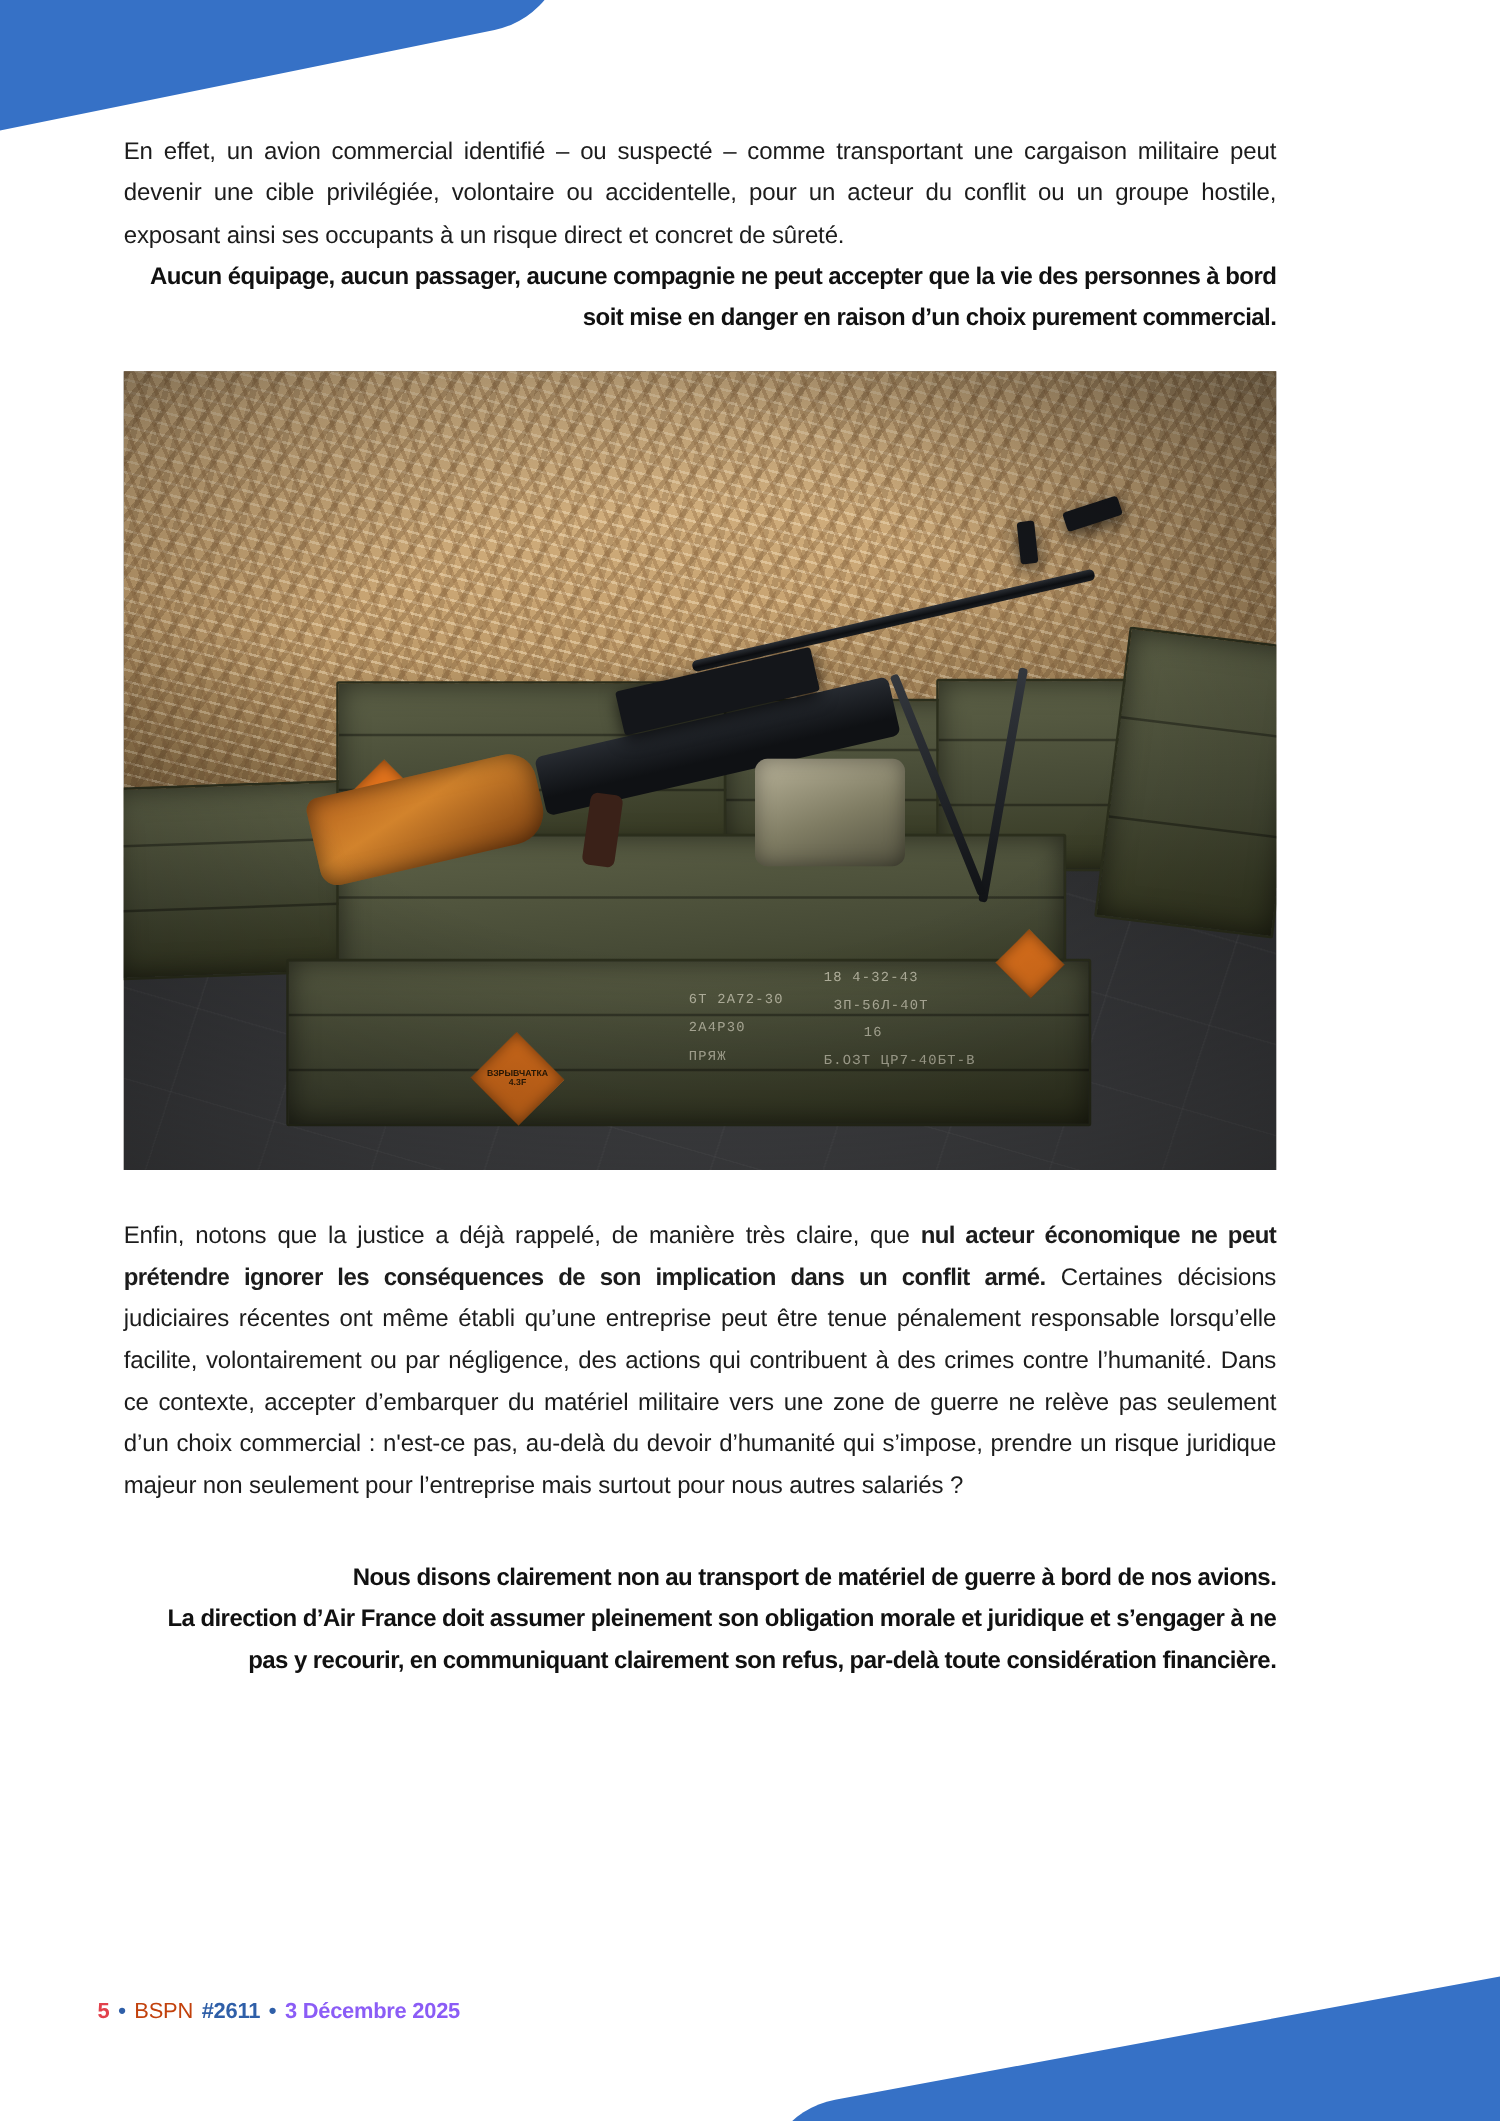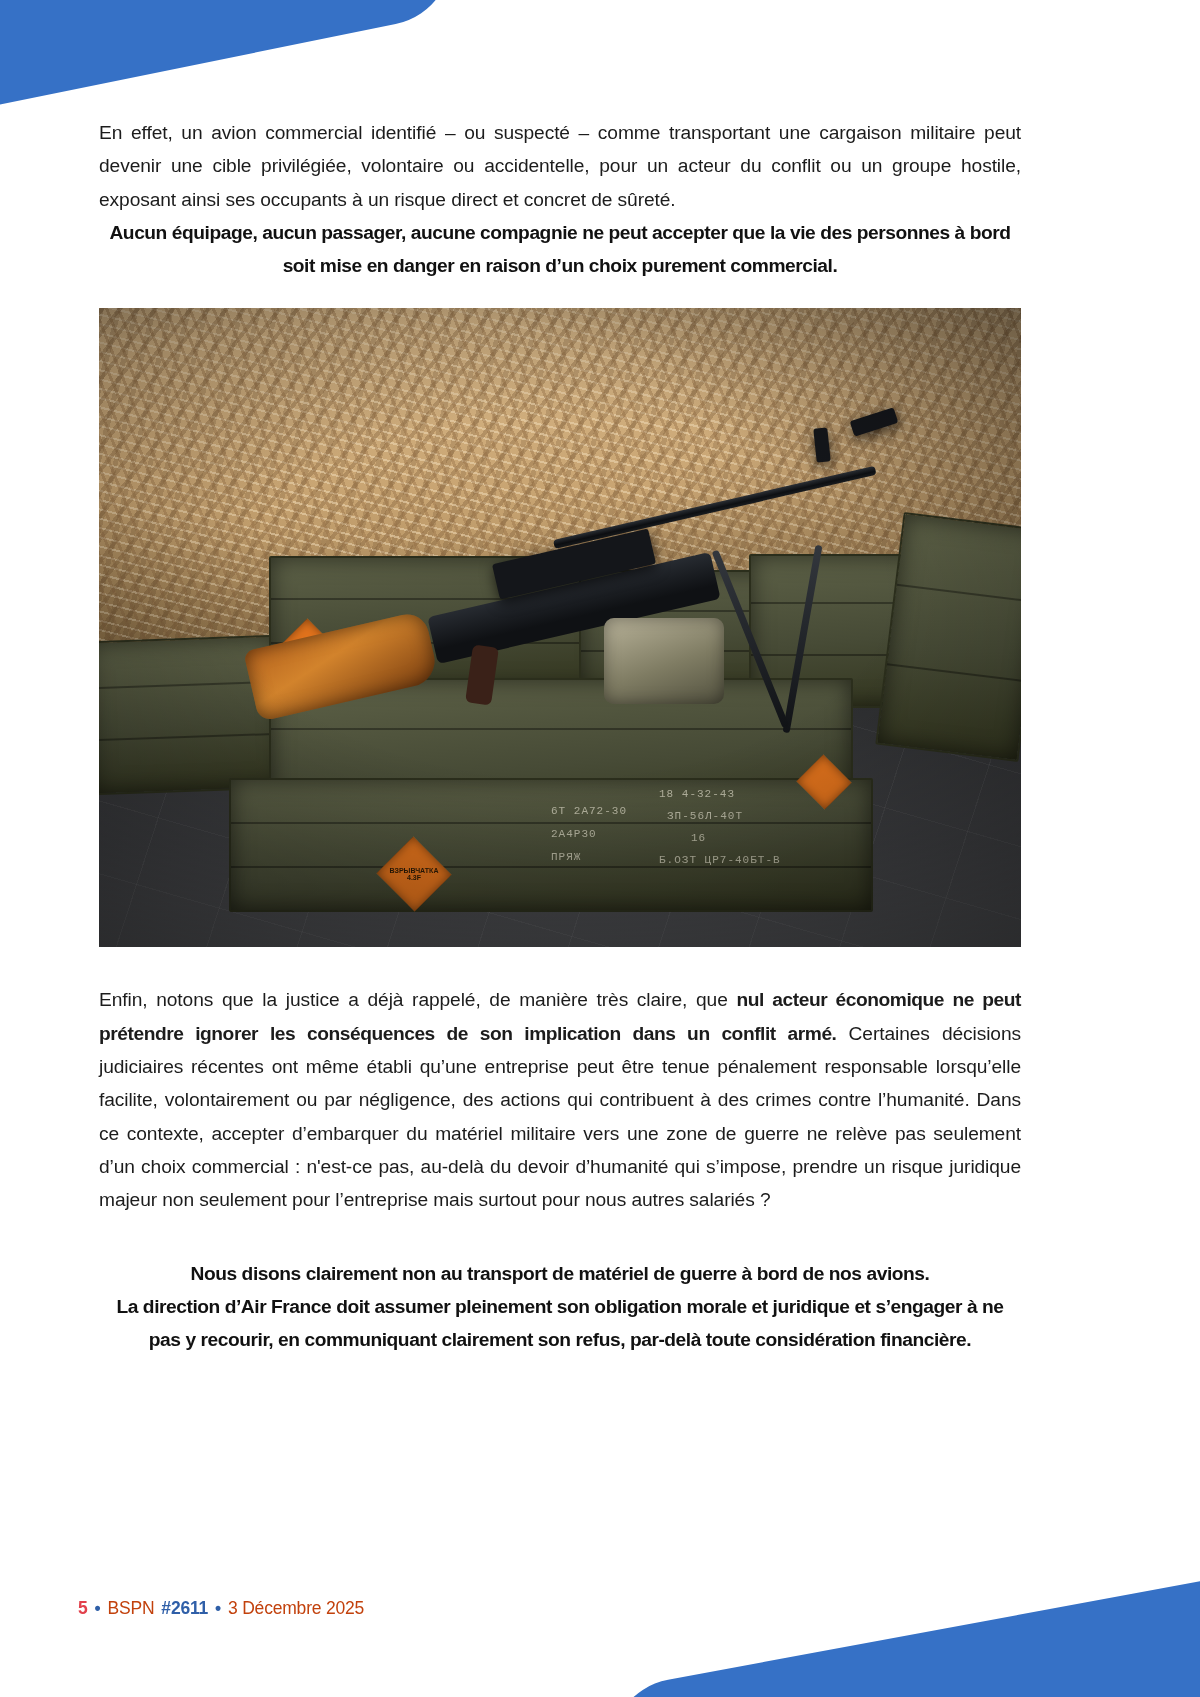--- a/index.html
+++ b/index.html
@@ -39,21 +39,21 @@
     right: -330px;
     bottom: -330px;
     transform: rotate(-10.5deg);
     border-radius: 70px 0 0 0;
   }
 
   
   #content {
     position: absolute;
     left: 99px;
-    top: 12px;
+    top: 1px;
     width: 922px;
   }
 
   p.body-text {
     margin: 0;
     font-size: 19.2px;
     line-height: 33.3px;
     color: #1c1c1c;
     text-align: justify;
     letter-spacing: -0.1px;
@@ -64,21 +64,21 @@
     letter-spacing: -0.45px;
   }
 
   p.bold-block {
     margin: 0;
     font-size: 19.2px;
     line-height: 33.3px;
     color: #111111;
     font-weight: 700;
     letter-spacing: -0.45px;
-    text-align: center;
+    text-align: right;
   }
 
   #para-intro { margin-top: 104px; }
   #para-bold-1 { margin-top: 0px; }
 
   
   #photo-frame {
     position: relative;
     margin-top: 26px;
     width: 922px;
@@ -214,21 +214,21 @@
     display: flex;
     align-items: baseline;
     gap: 7px;
     font-size: 17.5px;
     letter-spacing: -0.2px;
   }
   #footer-page-number { color: #e2414c; font-weight: 700; }
   .footer-dot { color: #2f5fa8; font-weight: 700; }
   #footer-pub { color: #c2410c; font-weight: 400; }
   #footer-issue { color: #2f5fa8; font-weight: 700; }
-  #footer-date { color: #c2410c; font-weight: 400; }
+  #footer-date { color: #8b5cf6; font-weight: 700; }
 </style>
 </head>
 <body>
 
 <div id="page">
 
   <div class="corner-shape" id="corner-top-left"></div>
   <div class="corner-shape" id="corner-bottom-right"></div>
 
   <div id="content">

